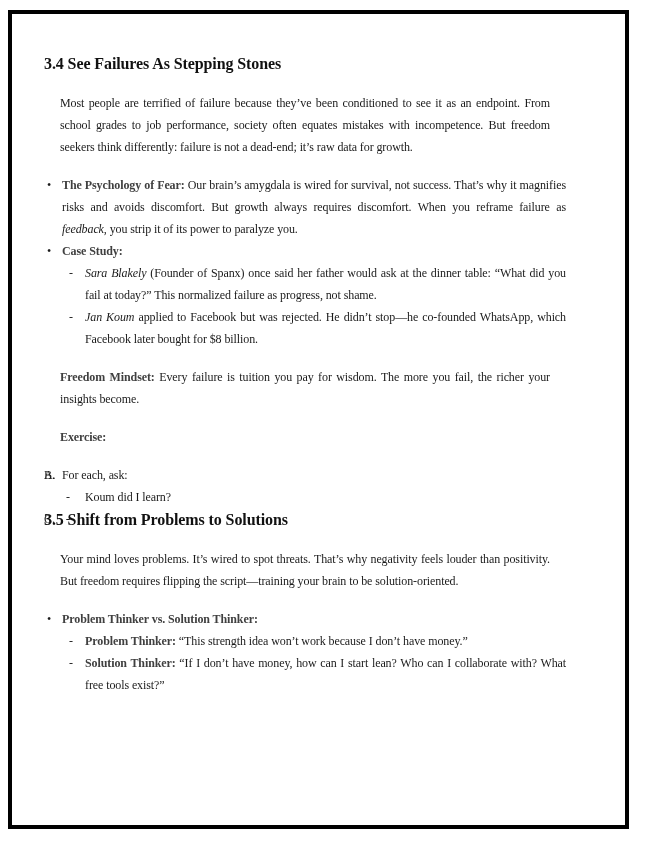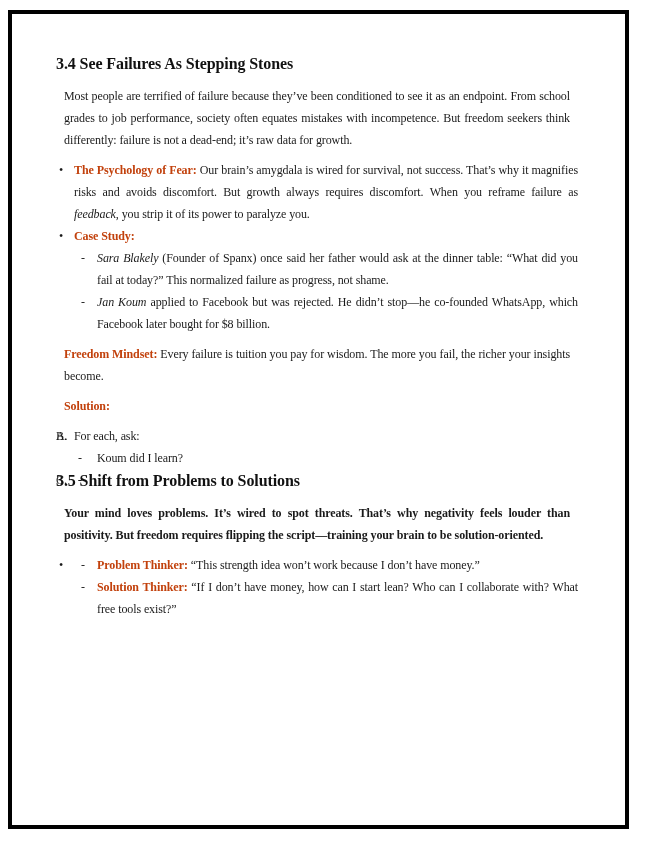--- a/index.html
+++ b/index.html
@@ -19,59 +19,59 @@
     position: absolute;
     left: 8px;
     top: 10px;
     width: 621px;
     height: 819px;
     border: 4px solid #000000;
     box-sizing: border-box;
   }
   .content {
     position: absolute;
-    left: 56px;
+    left: 44px;
     top: 52px;
     width: 522px;
     font-size: 12px;
     line-height: 22px;
     letter-spacing: -0.1px;
   }
   h2 {
     font-size: 16px;
     line-height: 24px;
     margin: 0 0 9px 0;
     font-weight: bold;
     color: #111;
   }
   h2.mt { margin-top: 0; }
-  p.para { margin: 8px; }
+  p.para { margin: 16px; }
   .just { text-align: justify; }
   .mb3  { margin-bottom: 3px; }
   .mb6  { margin-bottom: 6px; }
-  .mb7  { margin-bottom: 7px; font-weight: bold; }
+  .mb7  { margin-bottom: 7px; }
   .mb8  { margin-bottom: 8px; }
   .mb9  { margin-bottom: 9px; }
   .mb11 { margin-bottom: 11px; }
   .li {
     position: relative;
     margin: 0;
   }
   .li.l1 { padding-left: 18px; }
   .li.l2 { padding-left: 41px; }
   .li .marker {
     position: absolute;
     left: 0;
     top: 0;
   }
   .li.l1 .marker.m-bullet { left: 3px; }
   .li.l1 .marker.m-letter { left: 0; }
   .li.l2 .marker { left: 25px; }
   .li.l2.x .marker { left: 22px; }
-  b { font-weight: bold; color: #c2410c; }
+  b { font-weight: bold; color: #404040; }
   i { }
 </style>
 </head>
 <body>
 
 <div class="page-border"></div>
 
 <div class="content">
 
   <h2>3.4 See Failures As Stepping Stones</h2>
@@ -96,21 +96,21 @@
       <span class="marker">-</span>
       <i>Jan Koum</i><span> applied to Facebook but was rejected. He didn’t stop—he co-founded WhatsApp, which Facebook later bought for $8 billion.</span>
     </div>
   </div>
 
   <p class="para just mb11">
     <b>Freedom Mindset:</b><span> Every failure is tuition you pay for wisdom. The more you fail, the richer your insights become.</span>
   </p>
 
   <p class="para mb3">
-    <b>Solution:</b>
+    <b>Exercise:</b>
   </p>
 
   <div class="li l1 x mb3">
     <span class="marker m-letter">A.</span>
   </div>
 
   <div class="li l1 x mb3">
     <span class="marker m-letter">B.</span>
     <span>For each, ask:</span>
   </div>
@@ -132,20 +132,21 @@
     <span class="marker m-letter">C.</span>
   </div>
 
   <h2 class="mt">3.5 Shift from Problems to Solutions</h2>
 
   <p class="para just mb7">Your mind loves problems. It’s wired to spot threats. That’s why negativity feels louder than positivity. But freedom requires flipping the script—training your brain to be solution-oriented.</p>
 
   <div>
     <div class="li l1">
       <span class="marker m-bullet">•</span>
+      <b>Problem Thinker vs. Solution Thinker:</b>
     </div>
     <div class="li l2 just">
       <span class="marker">-</span>
       <b>Problem Thinker:</b><span> “This strength idea won’t work because I don’t have money.”</span>
     </div>
     <div class="li l2 just">
       <span class="marker">-</span>
       <b>Solution Thinker:</b><span> “If I don’t have money, how can I start lean? Who can I collaborate with? What free tools exist?”</span>
     </div>
   </div>

